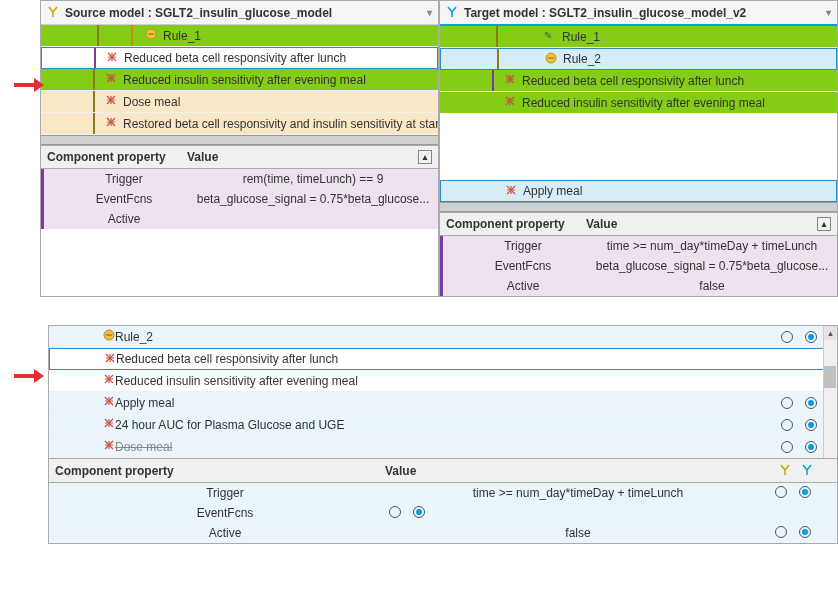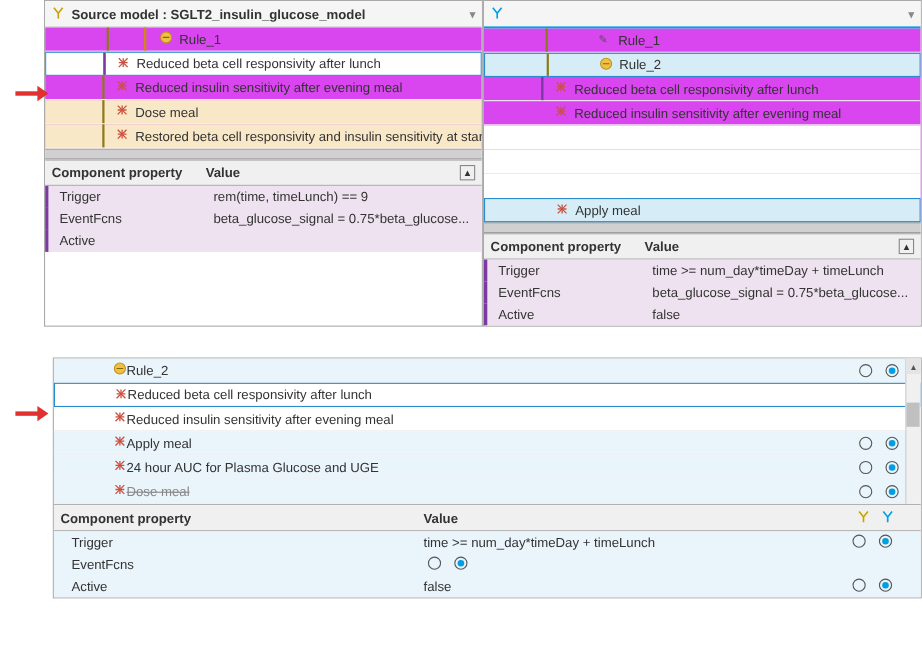--- a/index.html
+++ b/index.html
@@ -4,41 +4,41 @@
 <style>
 * { box-sizing: border-box; margin: 0; padding: 0; }
 body { font-family: "Segoe UI", Arial, sans-serif; font-size: 12px; color: #333; background: #fff; width: 838px; }
 .container { display: flex; flex-direction: column; }
 .top-row { display: flex; }
 .panel { flex: 1; border: 1px solid #aaa; min-width: 0; overflow: hidden; }
 .panel-header { display: flex; align-items: center; padding: 4px 6px; background: #f5f5f5; border-bottom: 1px solid #ccc; font-weight: 600; }
 .panel-header.blue-line { border-bottom: 2px solid #009fe3; }
 .panel-header .title-icon { margin-right: 6px; }
 .panel-header .chev { margin-left: auto; color: #888; font-size: 10px; }
-.tree { background: #d946ef; }
+.tree { background: #84cc16; }
 .tree-row { display: flex; align-items: center; height: 22px; padding-left: 50px; border-bottom: 1px solid #f0f0f0; position: relative; white-space: nowrap; }
 .tree-row .bar { position: absolute; left: 52px; top: 0; bottom: 0; width: 2px; }
 .bar-olive { background: #8a7a1a; }
 .bar-orange { background: #d08c00; }
 .bar-purple { background: #7a3aa1; }
 .tree-row .ricon { margin: 0 6px 0 14px; flex-shrink: 0; }
 .tree-row.sel-blue { background: #d6edf7; border: 1px solid #2a8ccc; }
 .tree-row.sel-outline { background: #fff; border: 1px solid #2a8ccc; }
 .tree-row.sel-orange { background: #f9e8c7; }
 .tree-row.deep { padding-left: 90px; }
 .tree-row.deep .bar { left: 56px; }
 .tree-row.deep .bar2 { position: absolute; left: 90px; top: 0; bottom: 0; width: 2px; }
 .strike { text-decoration: line-through; color: #888; }
 .spacer { height: 22px; background: #fff; }
 .gap-bar { height: 10px; background: #d0d0d0; border-top: 1px solid #999; border-bottom: 1px solid #999; }
 .prop-header { display: flex; align-items: center; padding: 4px 6px; background: #f0f0f0; border-top: 1px solid #aaa; border-bottom: 1px solid #aaa; font-weight: 600; }
 .prop-header .colA { width: 140px; }
 .prop-header .collapse-btn { margin-left: auto; border: 1px solid #888; width: 14px; height: 14px; font-size: 9px; display: flex; align-items: center; justify-content: center; }
 .prop-body { background: #efe2f0; }
-.prop-row { display: flex; padding: 3px 6px 3px 10px; border-left: 3px solid #7a3aa1; }
+.prop-row { display: flex; padding: 3px 6px 3px 10px; border-left: 3px solid #7a3aa1; text-align: center; }
 .prop-row .pA { width: 140px; }
 .prop-row .pB { flex: 1; overflow: hidden; text-overflow: ellipsis; white-space: nowrap; }
 .prop-body.blue { background: #e9f4fb; }
 .prop-body.blue .prop-row { border-left: none; padding-left: 16px; }
 .merged-wrap { margin-top: 28px; border: 1px solid #aaa; position: relative; }
 .merged-header { display: flex; align-items: center; padding: 4px 6px; border-bottom: 2px solid #009fe3; font-weight: 600; }
 .merged-header .right-icons { margin-left: auto; display: flex; gap: 10px; padding-right: 18px; }
 .merged-body { position: relative; }
 .scroll-track { position: absolute; right: 0; top: 0; bottom: 0; width: 14px; background: #f0f0f0; border-left: 1px solid #ccc; }
 .scroll-arrow { height: 14px; background: #e4e4e4; text-align: center; font-size: 9px; line-height: 14px; color: #555; }
@@ -135,20 +135,21 @@
             <span class="pA">Active</span>
           </div>
         </div>
     </div>
 
     <div class="panel">
       <div class="panel-header blue-line">
         <span class="title-icon"><svg width="12" height="12">
               <path d="M2 2 L6 7 L10 2 M6 7 L6 12" stroke="#009fe3" stroke-width="1.5" fill="none"></path>
             </svg></span>
+        <span>Target model : SGLT2_insulin_glucose_model_v2</span>
         <span class="chev">▾</span>
       </div>
       <div class="tree" id="target-tree">
           <div class="tree-row deep">
             <span class="bar bar-olive"></span>
             <span class="ricon"><svg width="12" height="12">
                 <text x="0" y="10" font-size="10" fill="#555">✎</text>
               </svg></span>
             <span>Rule_1</span>
           </div>

